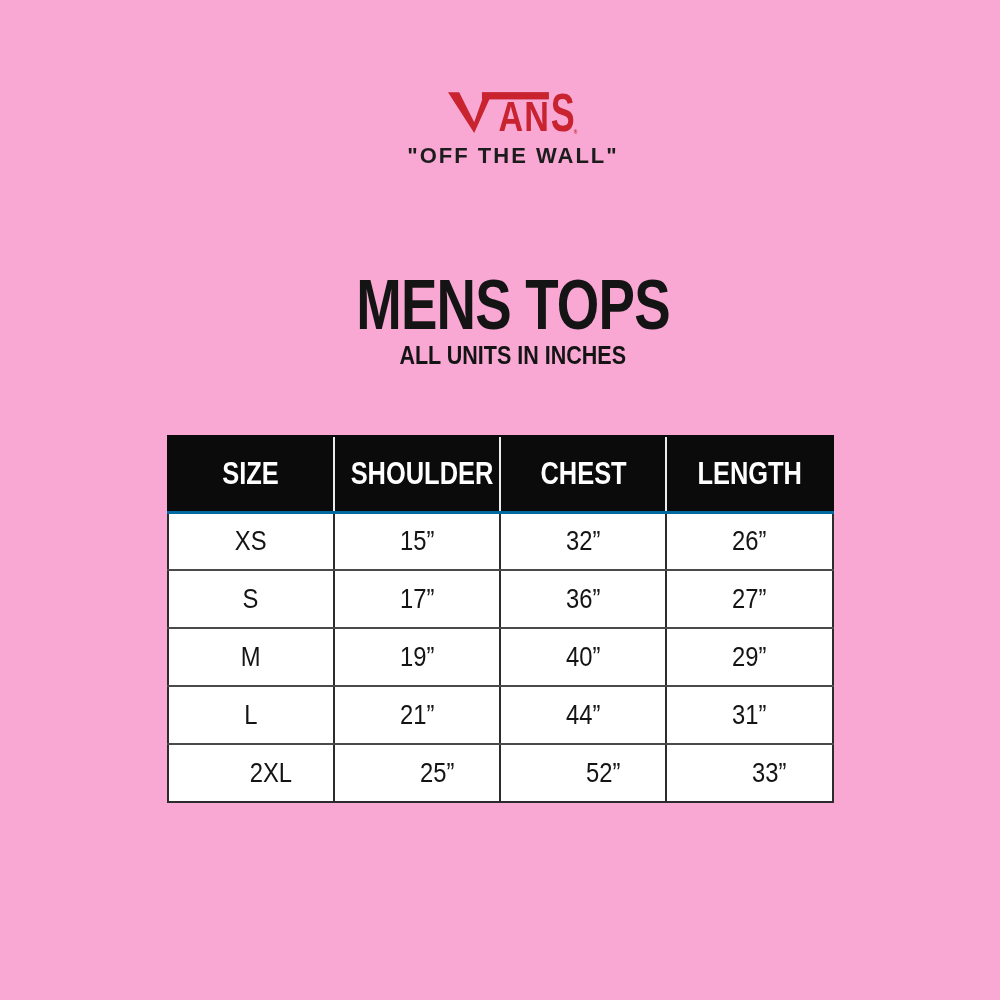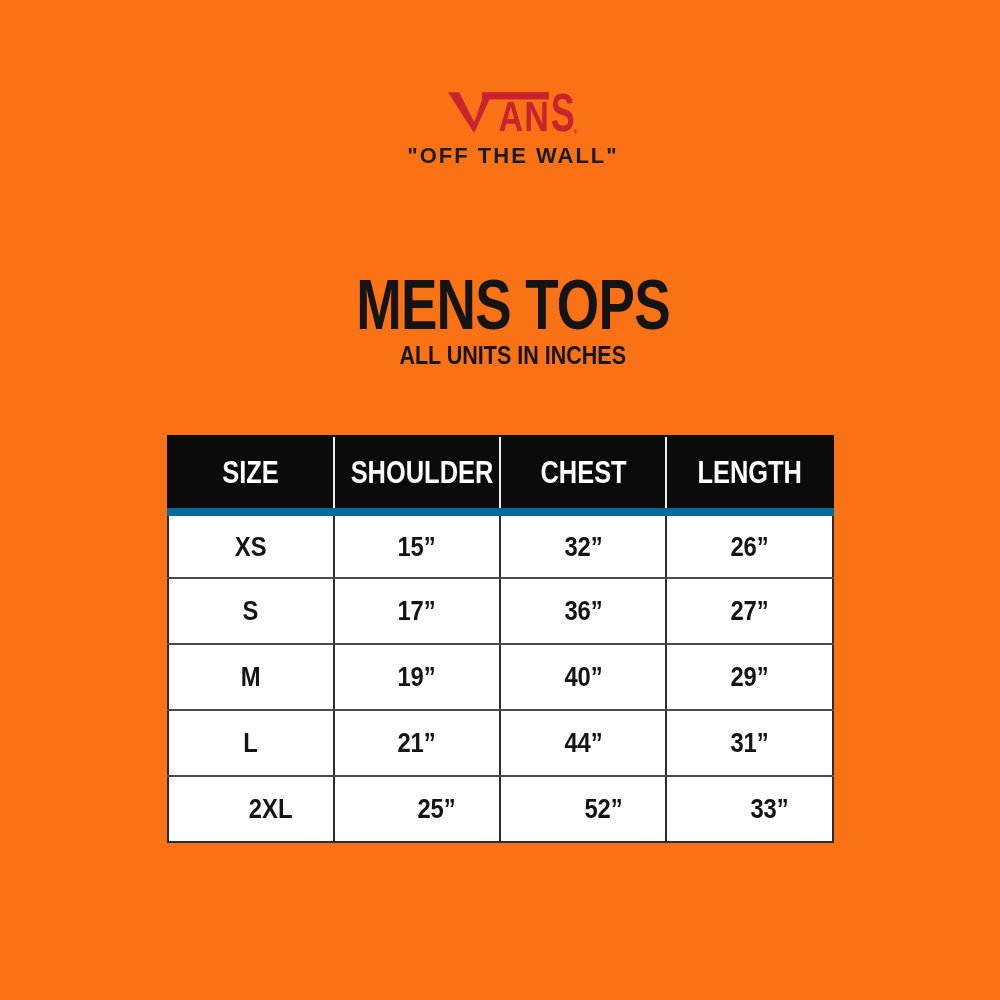--- a/index.html
+++ b/index.html
@@ -1,21 +1,21 @@
 <!DOCTYPE html>
 <html><head>
 <meta charset="utf-8">
 <style>
   * { margin: 0; padding: 0; box-sizing: border-box; }
   html, body { background: #ffffff; }
   .page {
     position: relative;
     width: 1000px;
     height: 1000px;
-    background: #f97316;
+    background: #f9a8d4;
     overflow: hidden;
     font-family: "Liberation Sans", sans-serif;
     color: #121212;
   }
   
   .head-block {
     padding-top: 91px;
     text-align: center;
     transform: translateX(13px);
   }
@@ -68,31 +68,31 @@
   }
   .chart th {
     height: 76px;
     background: #0b0b0b;
     color: #ffffff;
     font-size: 31px;
     font-weight: 700;
     text-align: center;
     vertical-align: middle;
     border-top: 2px solid #0b0b0b;
-    border-bottom: 8px solid #0369a1;
+    border-bottom: 3px solid #0369a1;
     border-left: 2px solid #ececec;
   }
   .chart th:first-child { border-left: 2px solid #0b0b0b; }
   .chart th:last-child  { border-right: 2px solid #0b0b0b; }
   .chart td {
-    height: 66px;
+    height: 58px;
     background: #ffffff;
     color: #141414;
     font-size: 28px;
-    font-weight: 700;
+    font-weight: 400;
     text-align: center;
     vertical-align: middle;
     border: 2px solid #2c2c2c;
     border-top-color: #4a4a4a;
     border-bottom-color: #4a4a4a;
   }
   .chart tbody tr:last-child td { border-bottom-color: #2c2c2c; padding-left: 40px; }
 </style>
 </head>
 <body>

